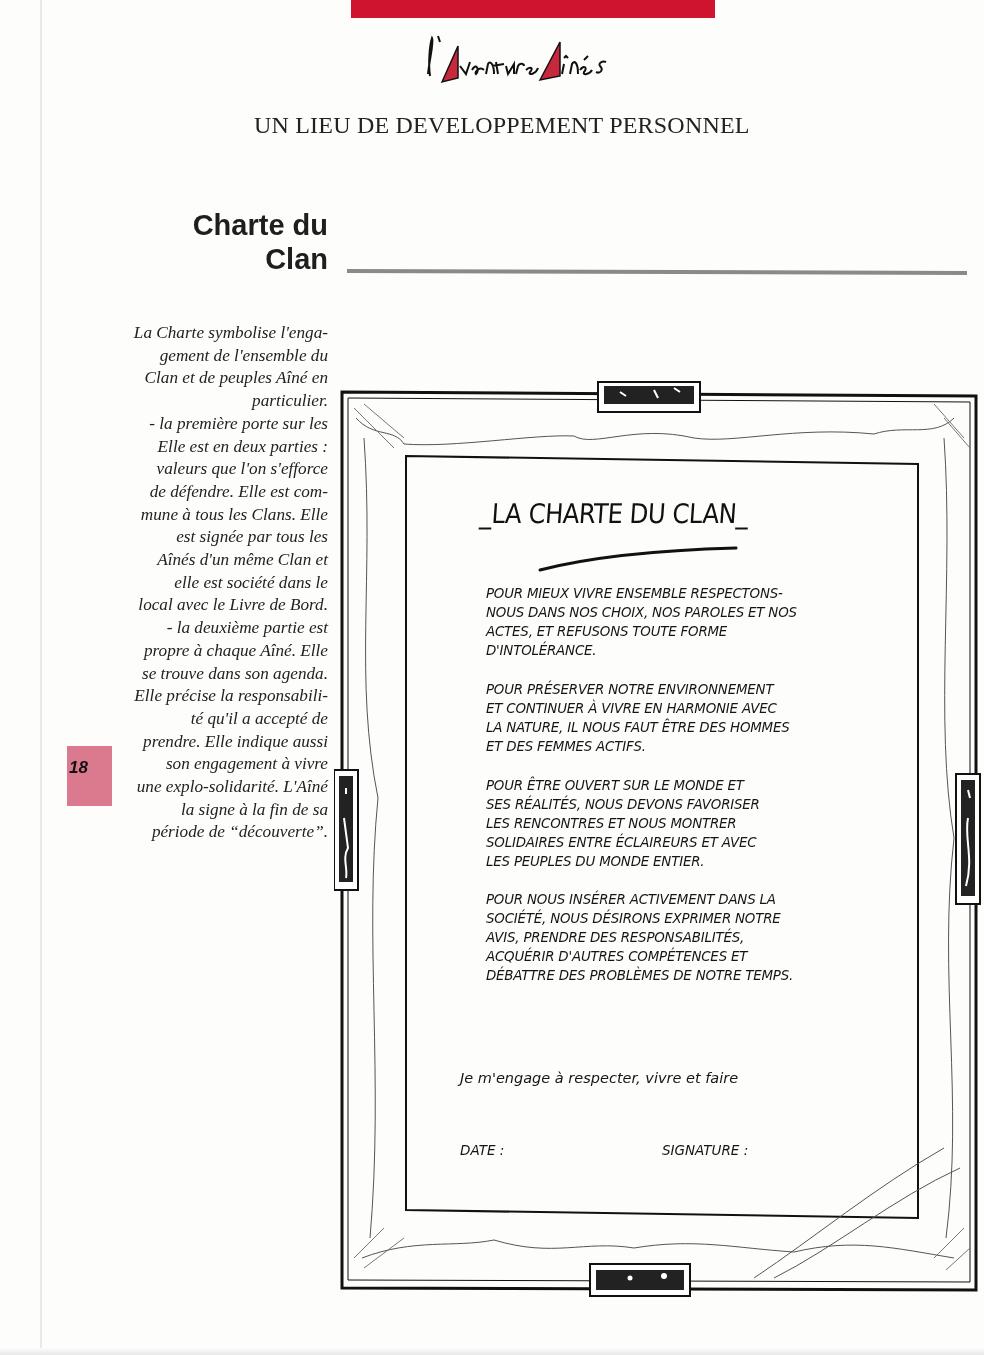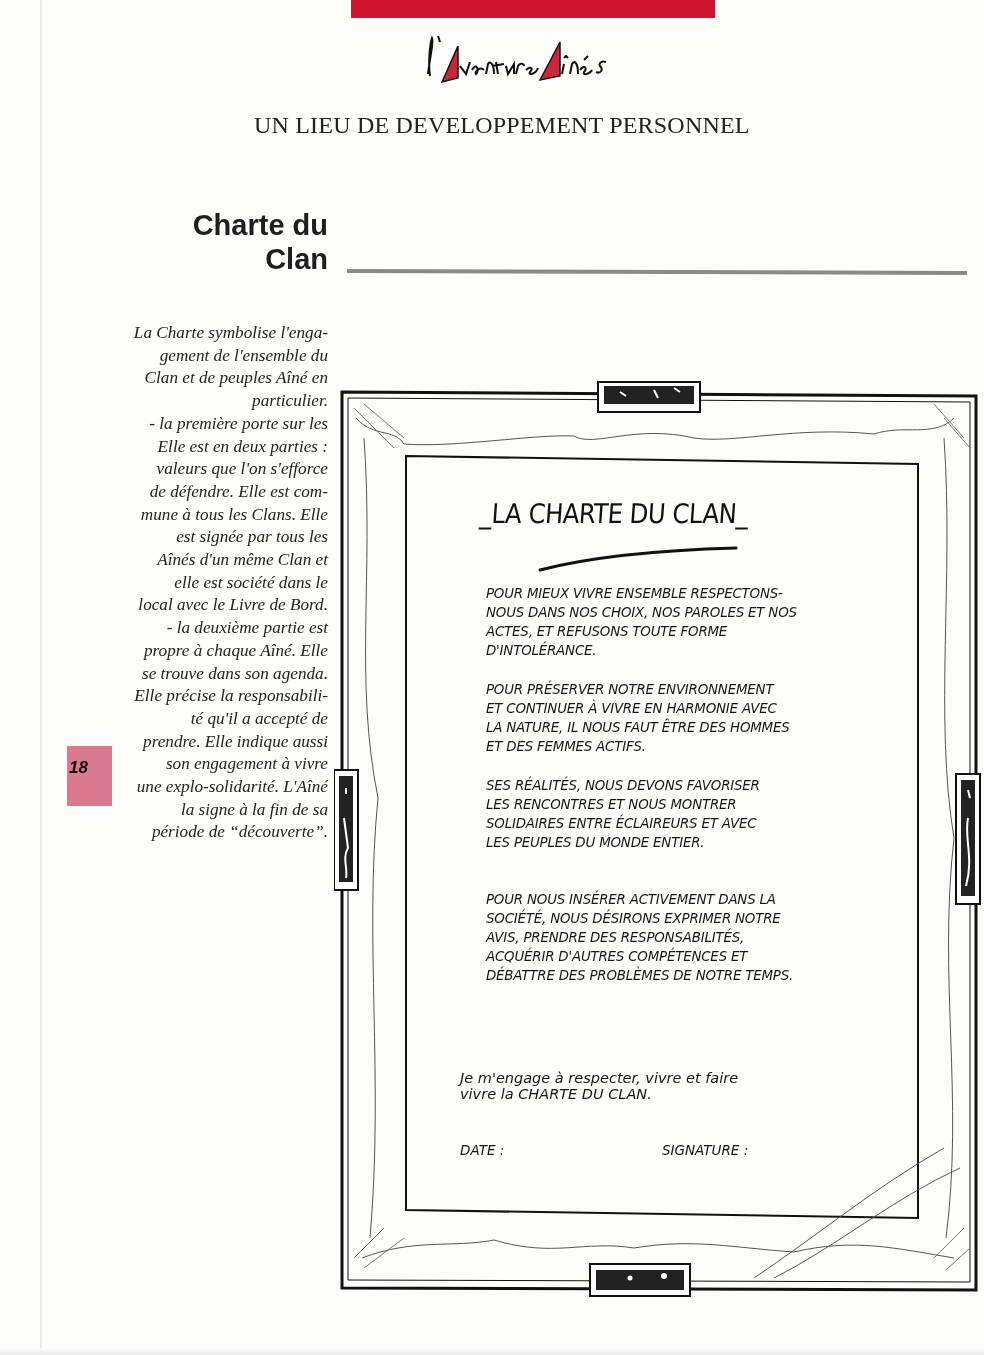--- a/index.html
+++ b/index.html
@@ -181,34 +181,34 @@
   <div>actes, et refusons toute forme</div>
   <div>d'intolérance.</div>
 </div>
 <div class="para" style="top:680px">
   <div>Pour préserver notre environnement</div>
   <div>et continuer à vivre en harmonie avec</div>
   <div>la nature, il nous faut être des hommes</div>
   <div>et des femmes actifs.</div>
 </div>
 <div class="para" style="top:776px">
+  <div>Pour être ouvert sur le monde et</div>
   <div>ses réalités, nous devons favoriser</div>
   <div>les rencontres et nous montrer</div>
   <div>solidaires entre éclaireurs et avec</div>
   <div>les peuples du monde entier.</div>
 </div>
 <div class="para" style="top:890px">
   <div>Pour nous insérer activement dans la</div>
   <div>société, nous désirons exprimer notre</div>
   <div>avis, prendre des responsabilités,</div>
   <div>acquérir d'autres compétences et</div>
   <div>débattre des problèmes de notre temps.</div>
 </div>
 
 <div class="pledge">
   <div>Je m'engage à respecter, vivre et faire</div>
-  <div>vivre la CHARTE DU CLAN.</div>
 </div>
 
 <div class="sign-label" style="left:460px">DATE :</div>
 <div class="sign-label" style="left:662px">SIGNATURE :</div>
 
 <div class="bottom-shadow"></div>
 
 </body></html>

